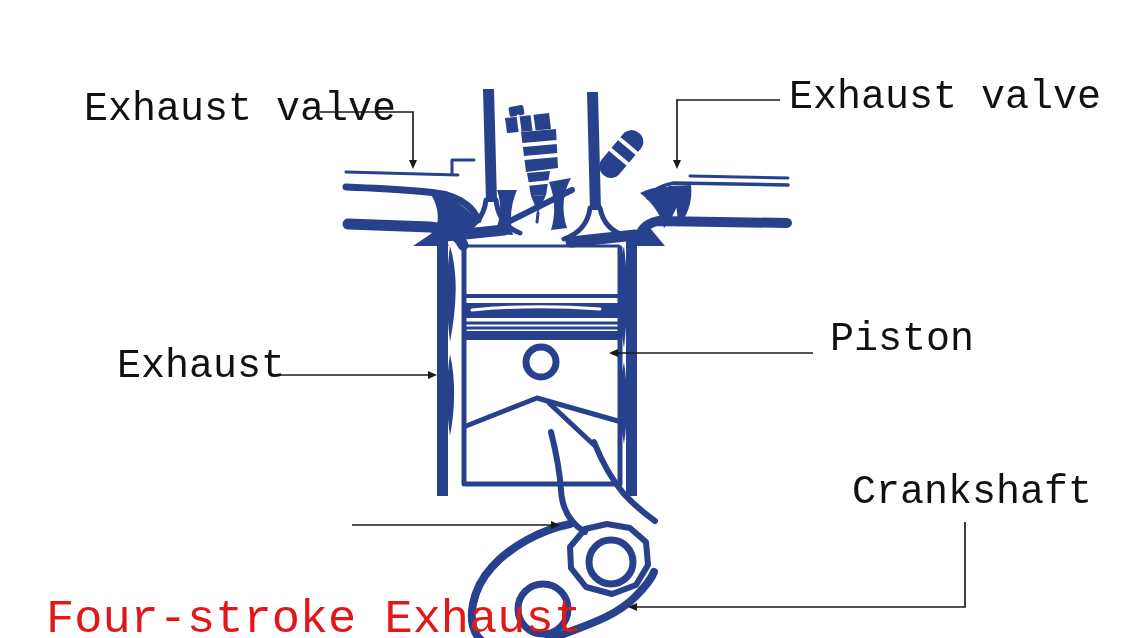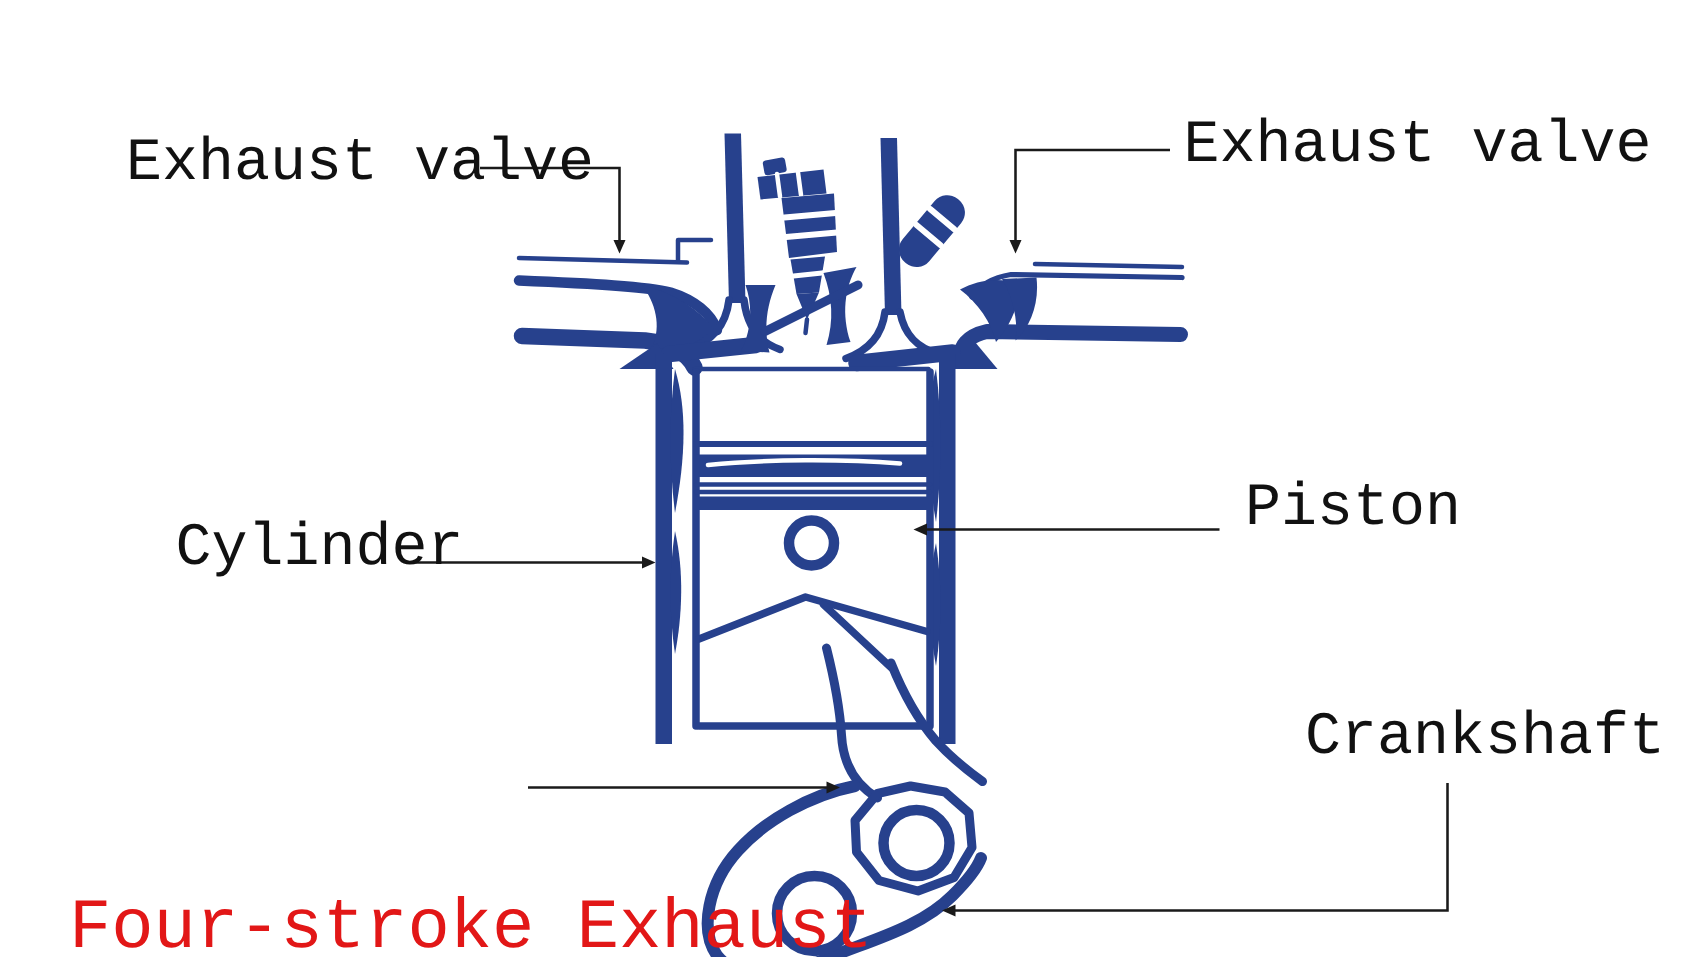--- a/index.html
+++ b/index.html
@@ -160,20 +160,20 @@
       </g>
     </g>
   </svg>
 
   <div class="lbl" style="left:84px;  top:58px;">Exhaust valve</div>
 
   <div class="lbl" style="left:789px; top:46px;">Exhaust valve</div>
 
   <div class="lbl" style="left:830px; top:288px;">Piston</div>
 
-  <div class="lbl" style="left:117px; top:315px;">Cylinder</div>
+  <div class="lbl" style="left:117px; top:315px;">Exhaust</div>
 
 
-  <div class="lbl" style="left:870px; top:441px;text-align:center;">Crankshaft</div>
+  <div class="lbl" style="left:852px; top:441px;text-align:center;">Crankshaft</div>
 
   <div class="title" style="left:46px; top:564px;">Four-stroke Exhaust</div>
 
 </div>
 
 </body></html>

